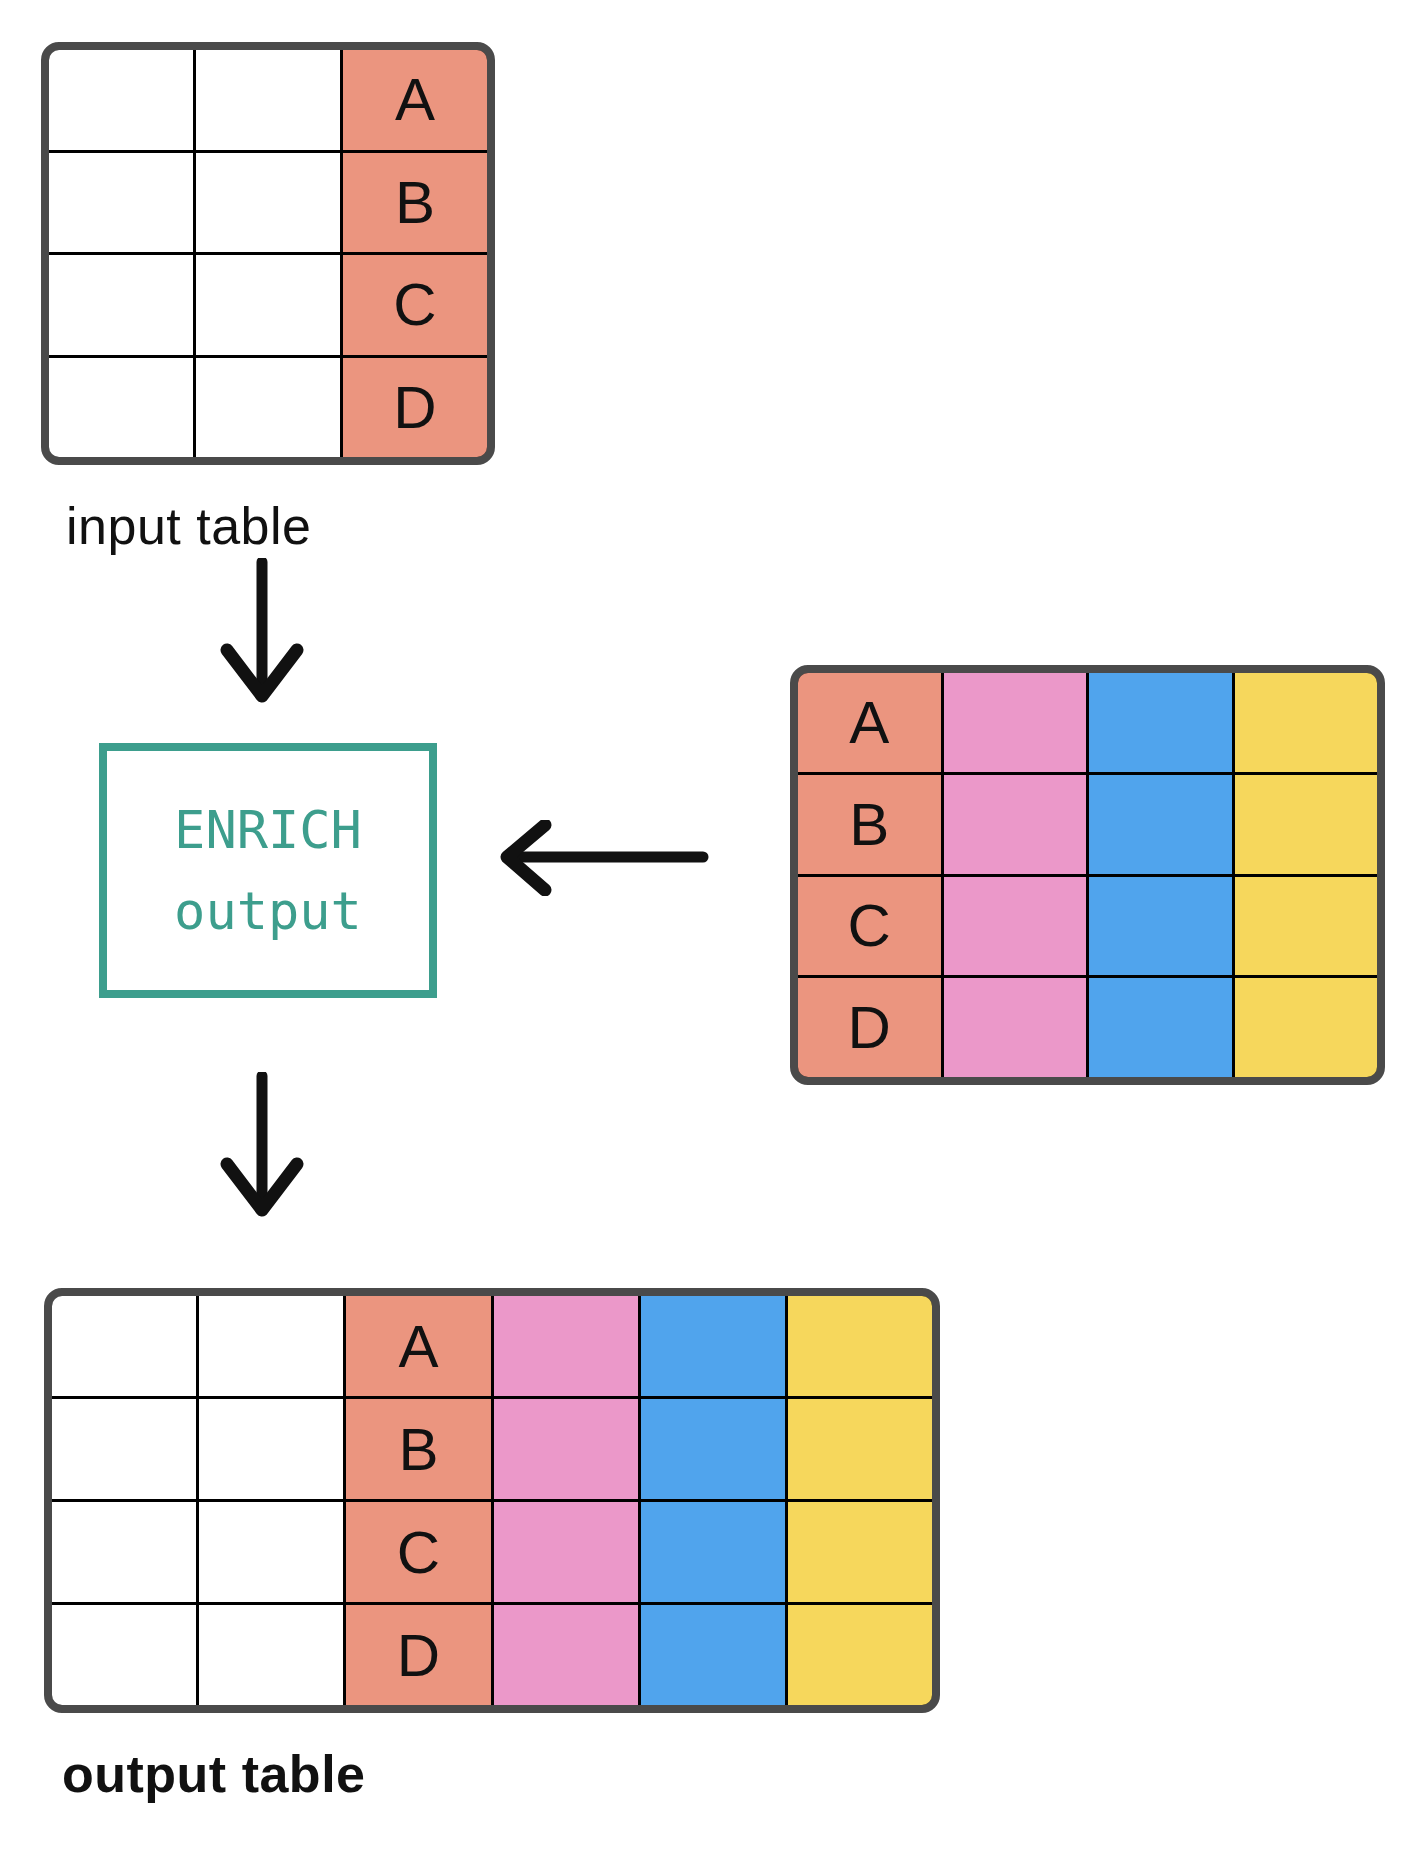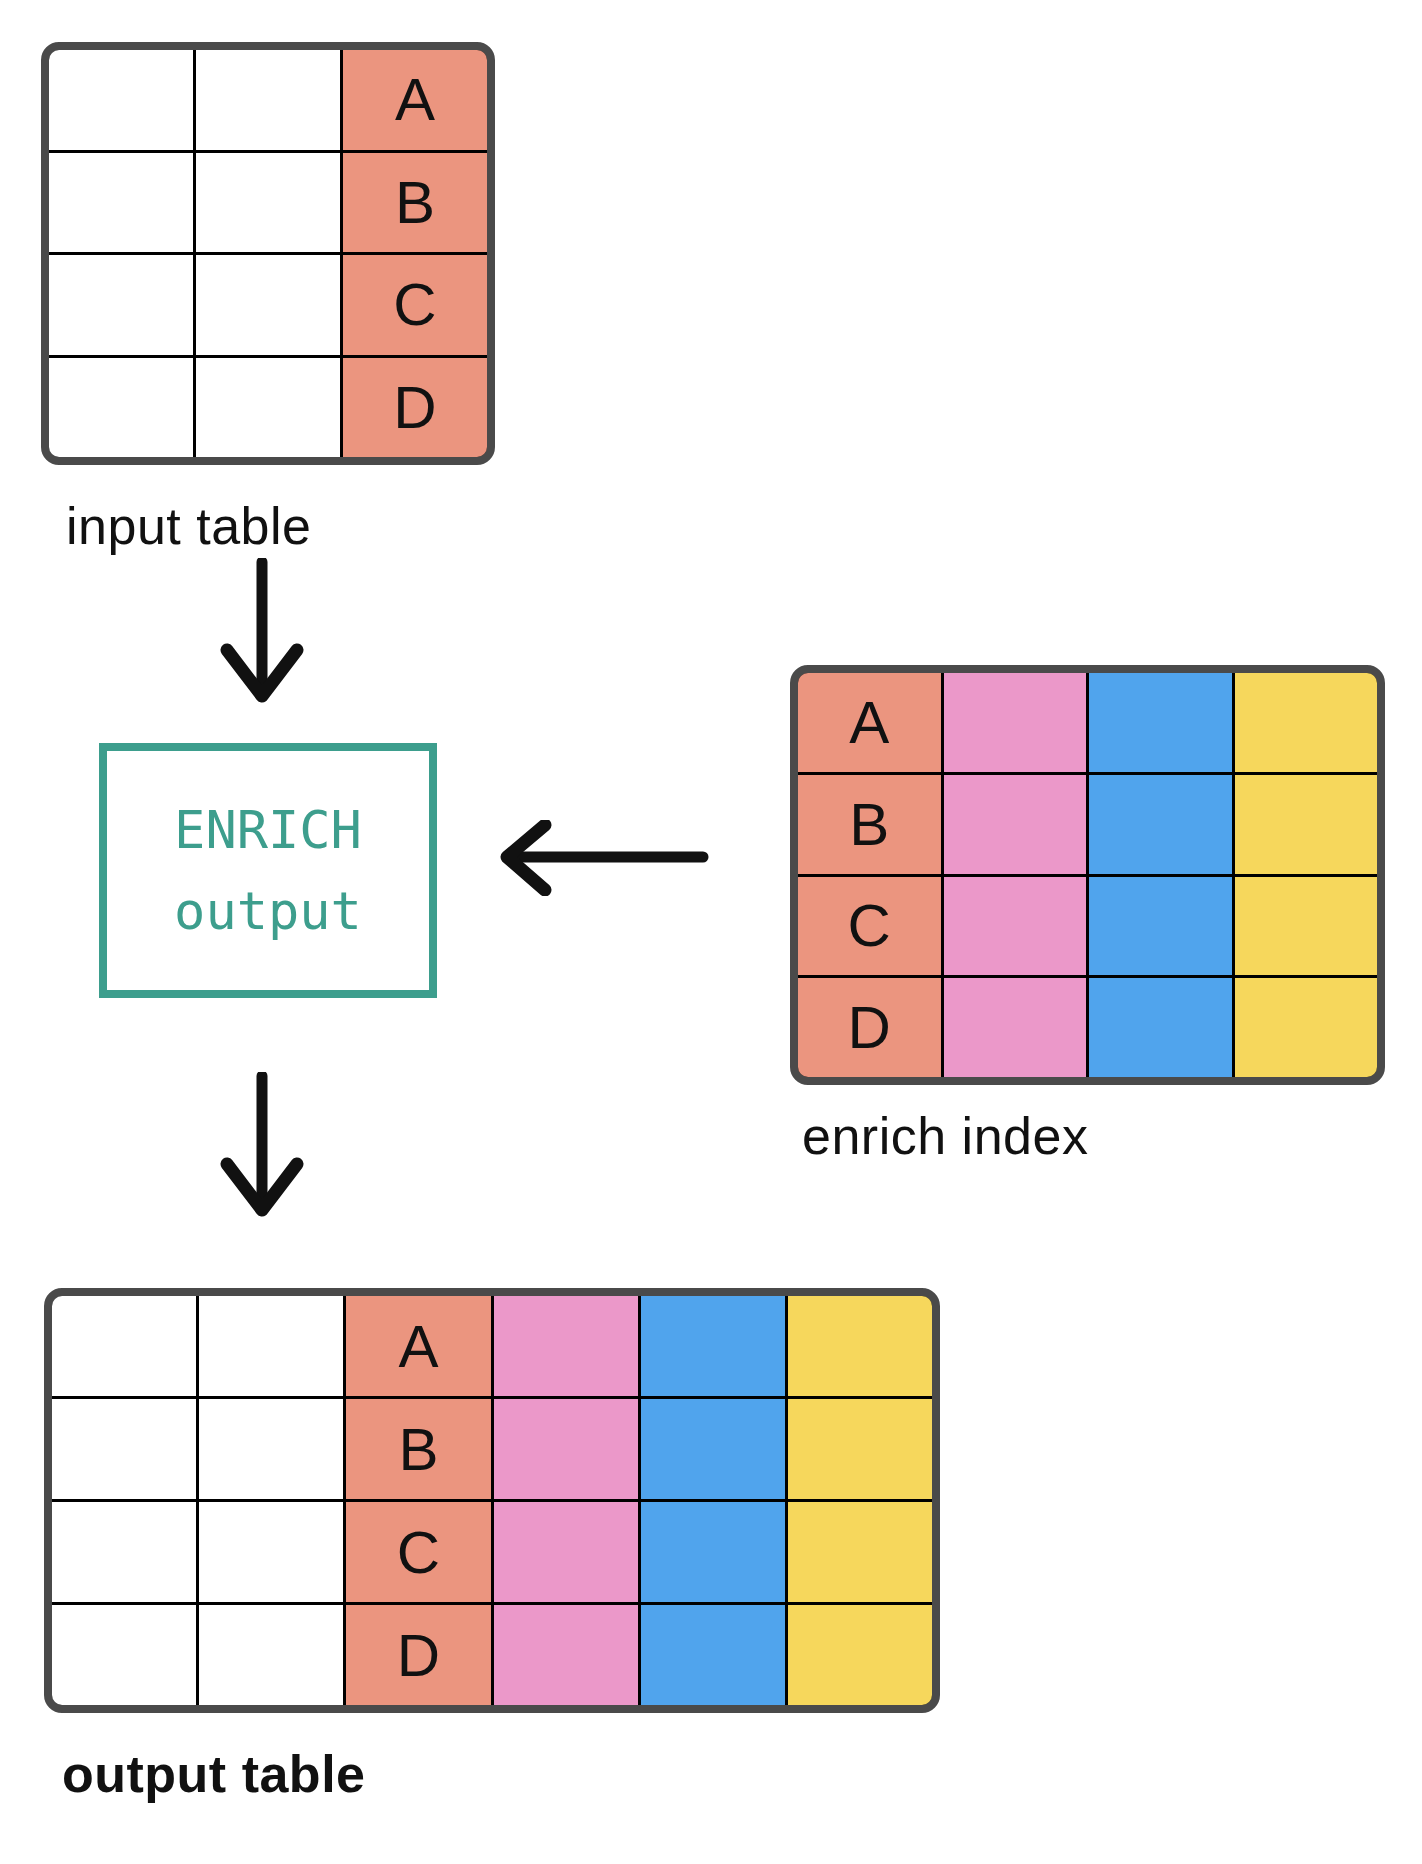--- a/index.html
+++ b/index.html
@@ -97,21 +97,20 @@
       <div class="cell" style="background: rgb(235, 152, 201);"></div>
       <div class="cell" style="background: rgb(80, 164, 237);"></div>
       <div class="cell" style="background: rgb(246, 215, 92);"></div>
       <div class="cell" style="background: rgb(235, 149, 127);">
         <span>D</span>
       </div>
       <div class="cell" style="background: rgb(235, 152, 201);"></div>
       <div class="cell" style="background: rgb(80, 164, 237);"></div>
       <div class="cell" style="background: rgb(246, 215, 92);"></div>
     </div>
-  <div class="tbl-label" style="left:802px; top:1106px;">enrich index</div>
 
   <svg class="arrow" style="left:217px; top:1072px;" width="90" height="150" viewBox="0 0 90 150">
     <path d="M45 4 L45 130" stroke-width="11"></path>
     <polyline points="10,92 45,138 80,92" stroke-width="13"></polyline>
   </svg>
 
   <div class="dtable" style="left: 44px; top: 1288px; width: 896px; height: 425px; grid-template-columns: repeat(6, 1fr); grid-template-rows: repeat(4, 1fr); background: rgb(0, 0, 0);">
       <div class="cell" style="background: rgb(255, 255, 255);"></div>
       <div class="cell" style="background: rgb(255, 255, 255);"></div>
       <div class="cell" style="background: rgb(235, 149, 127);">

